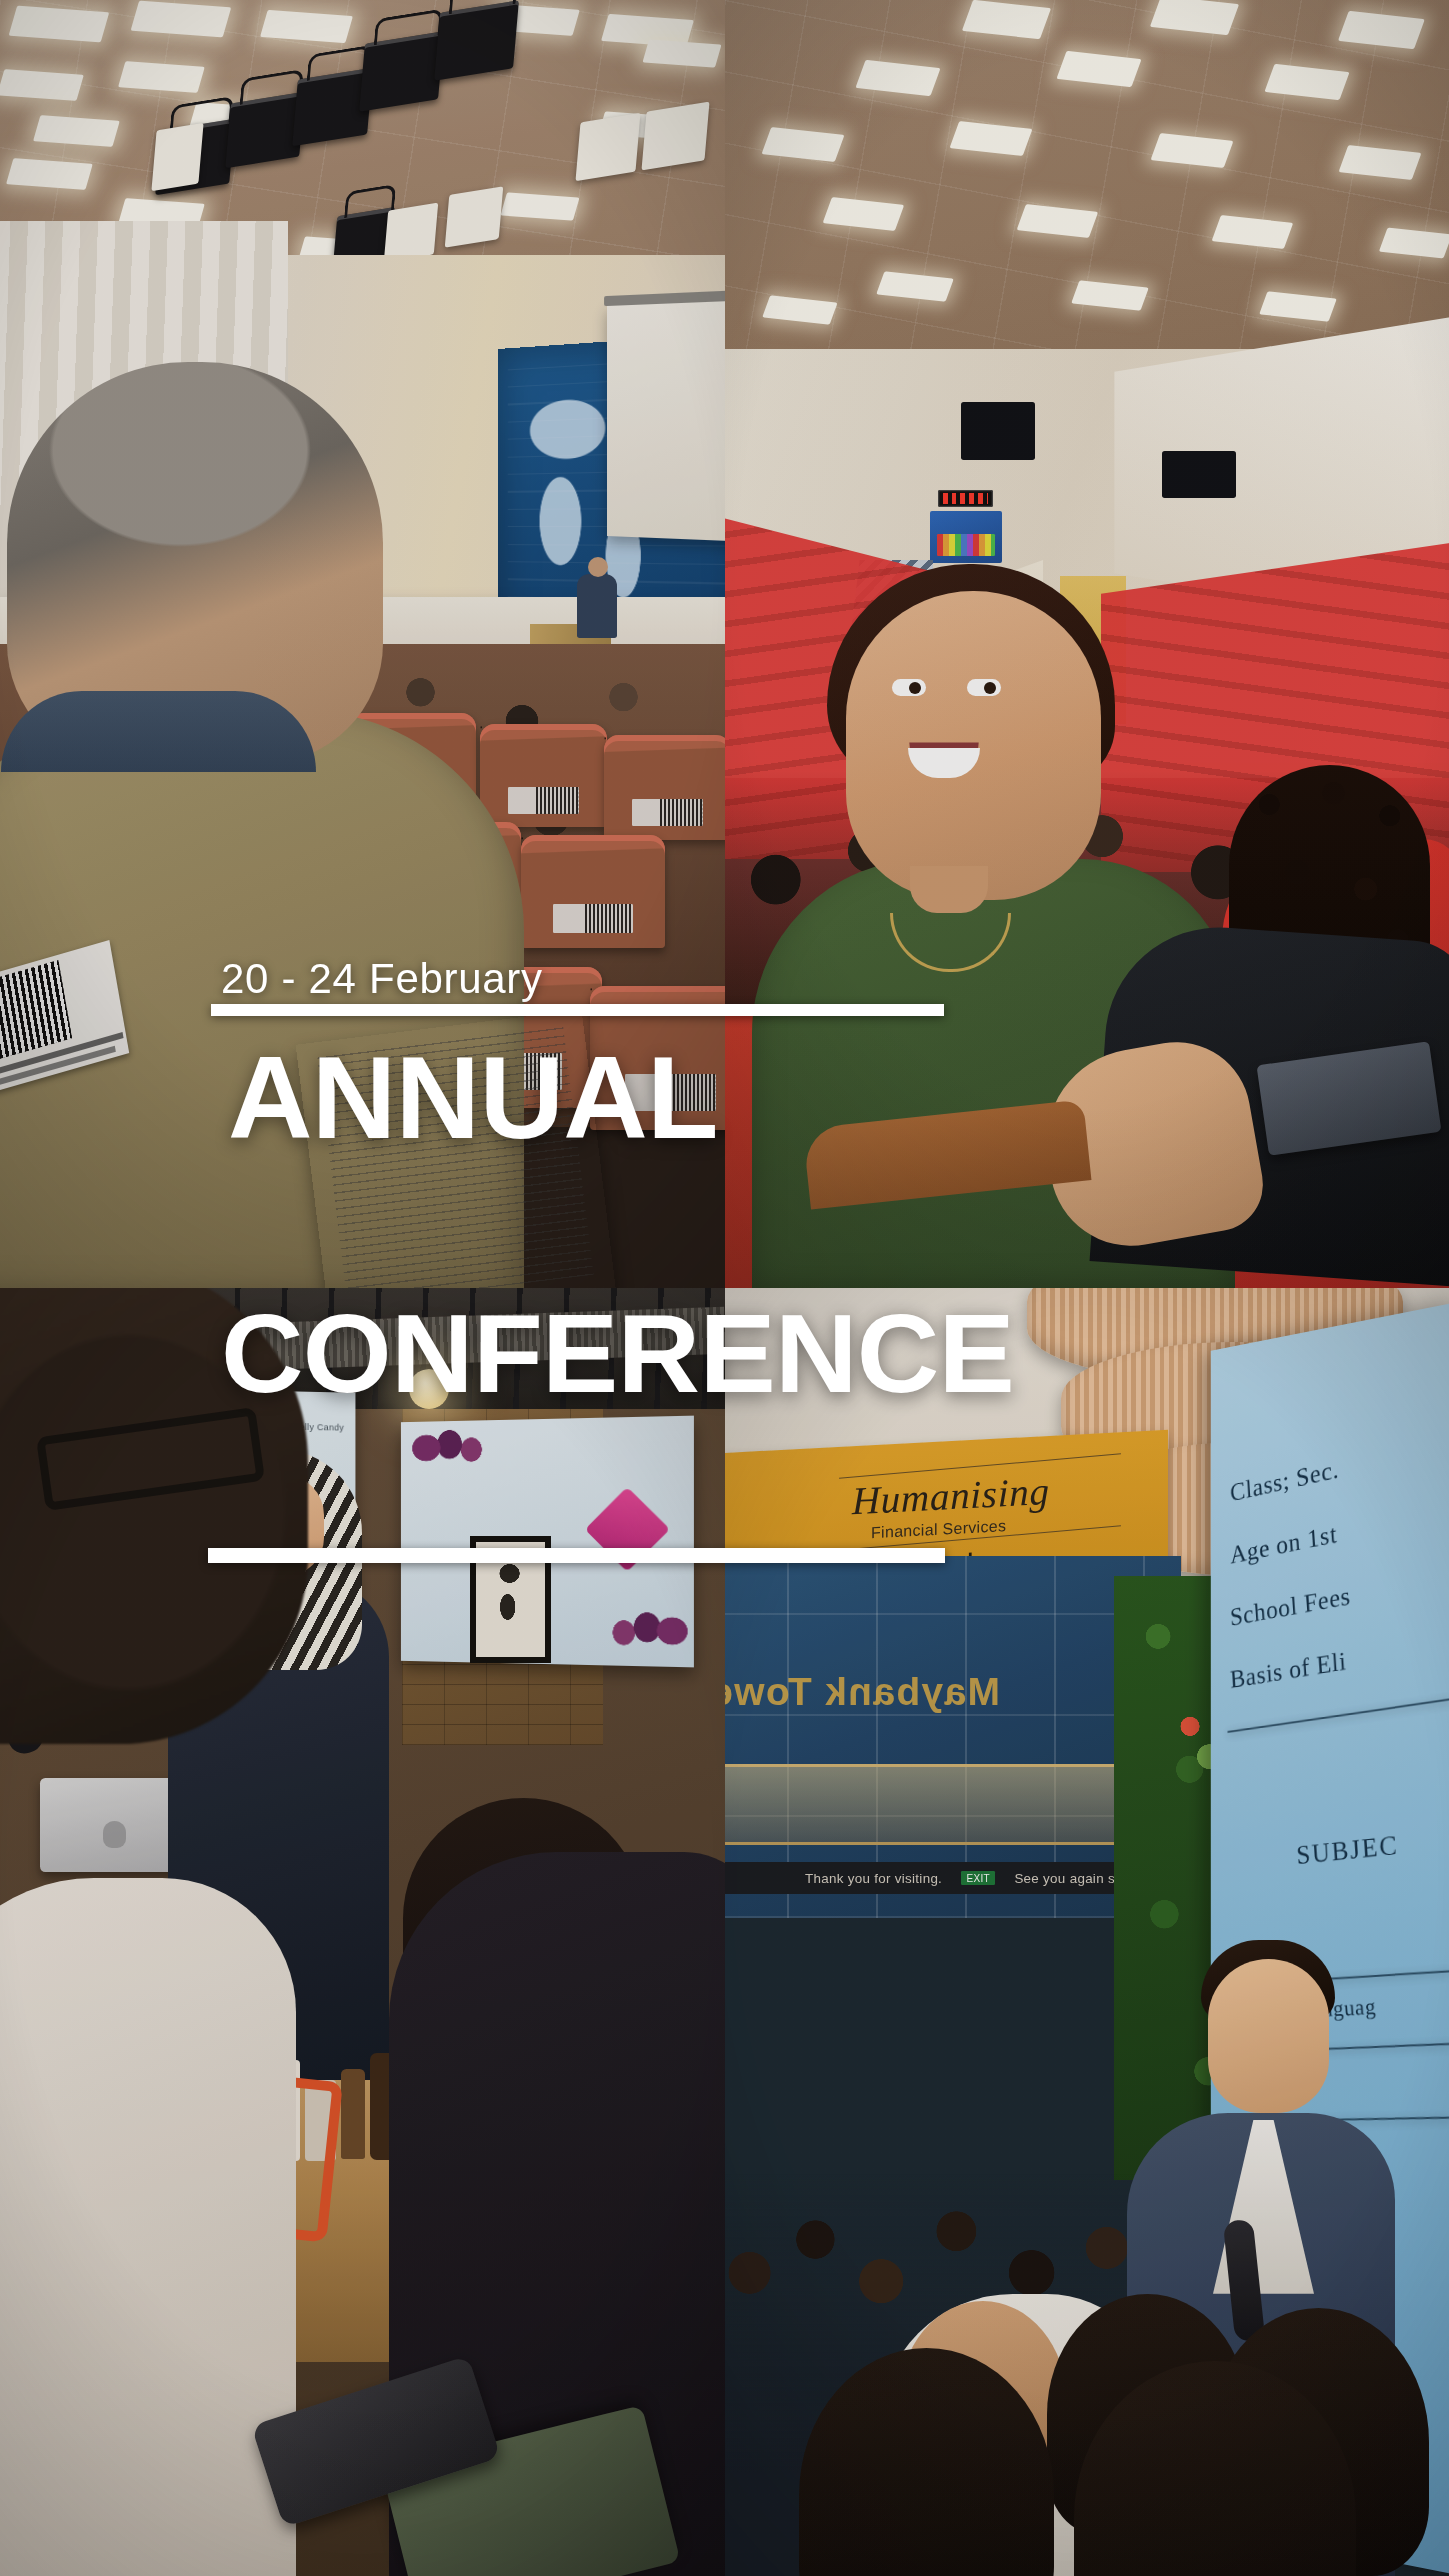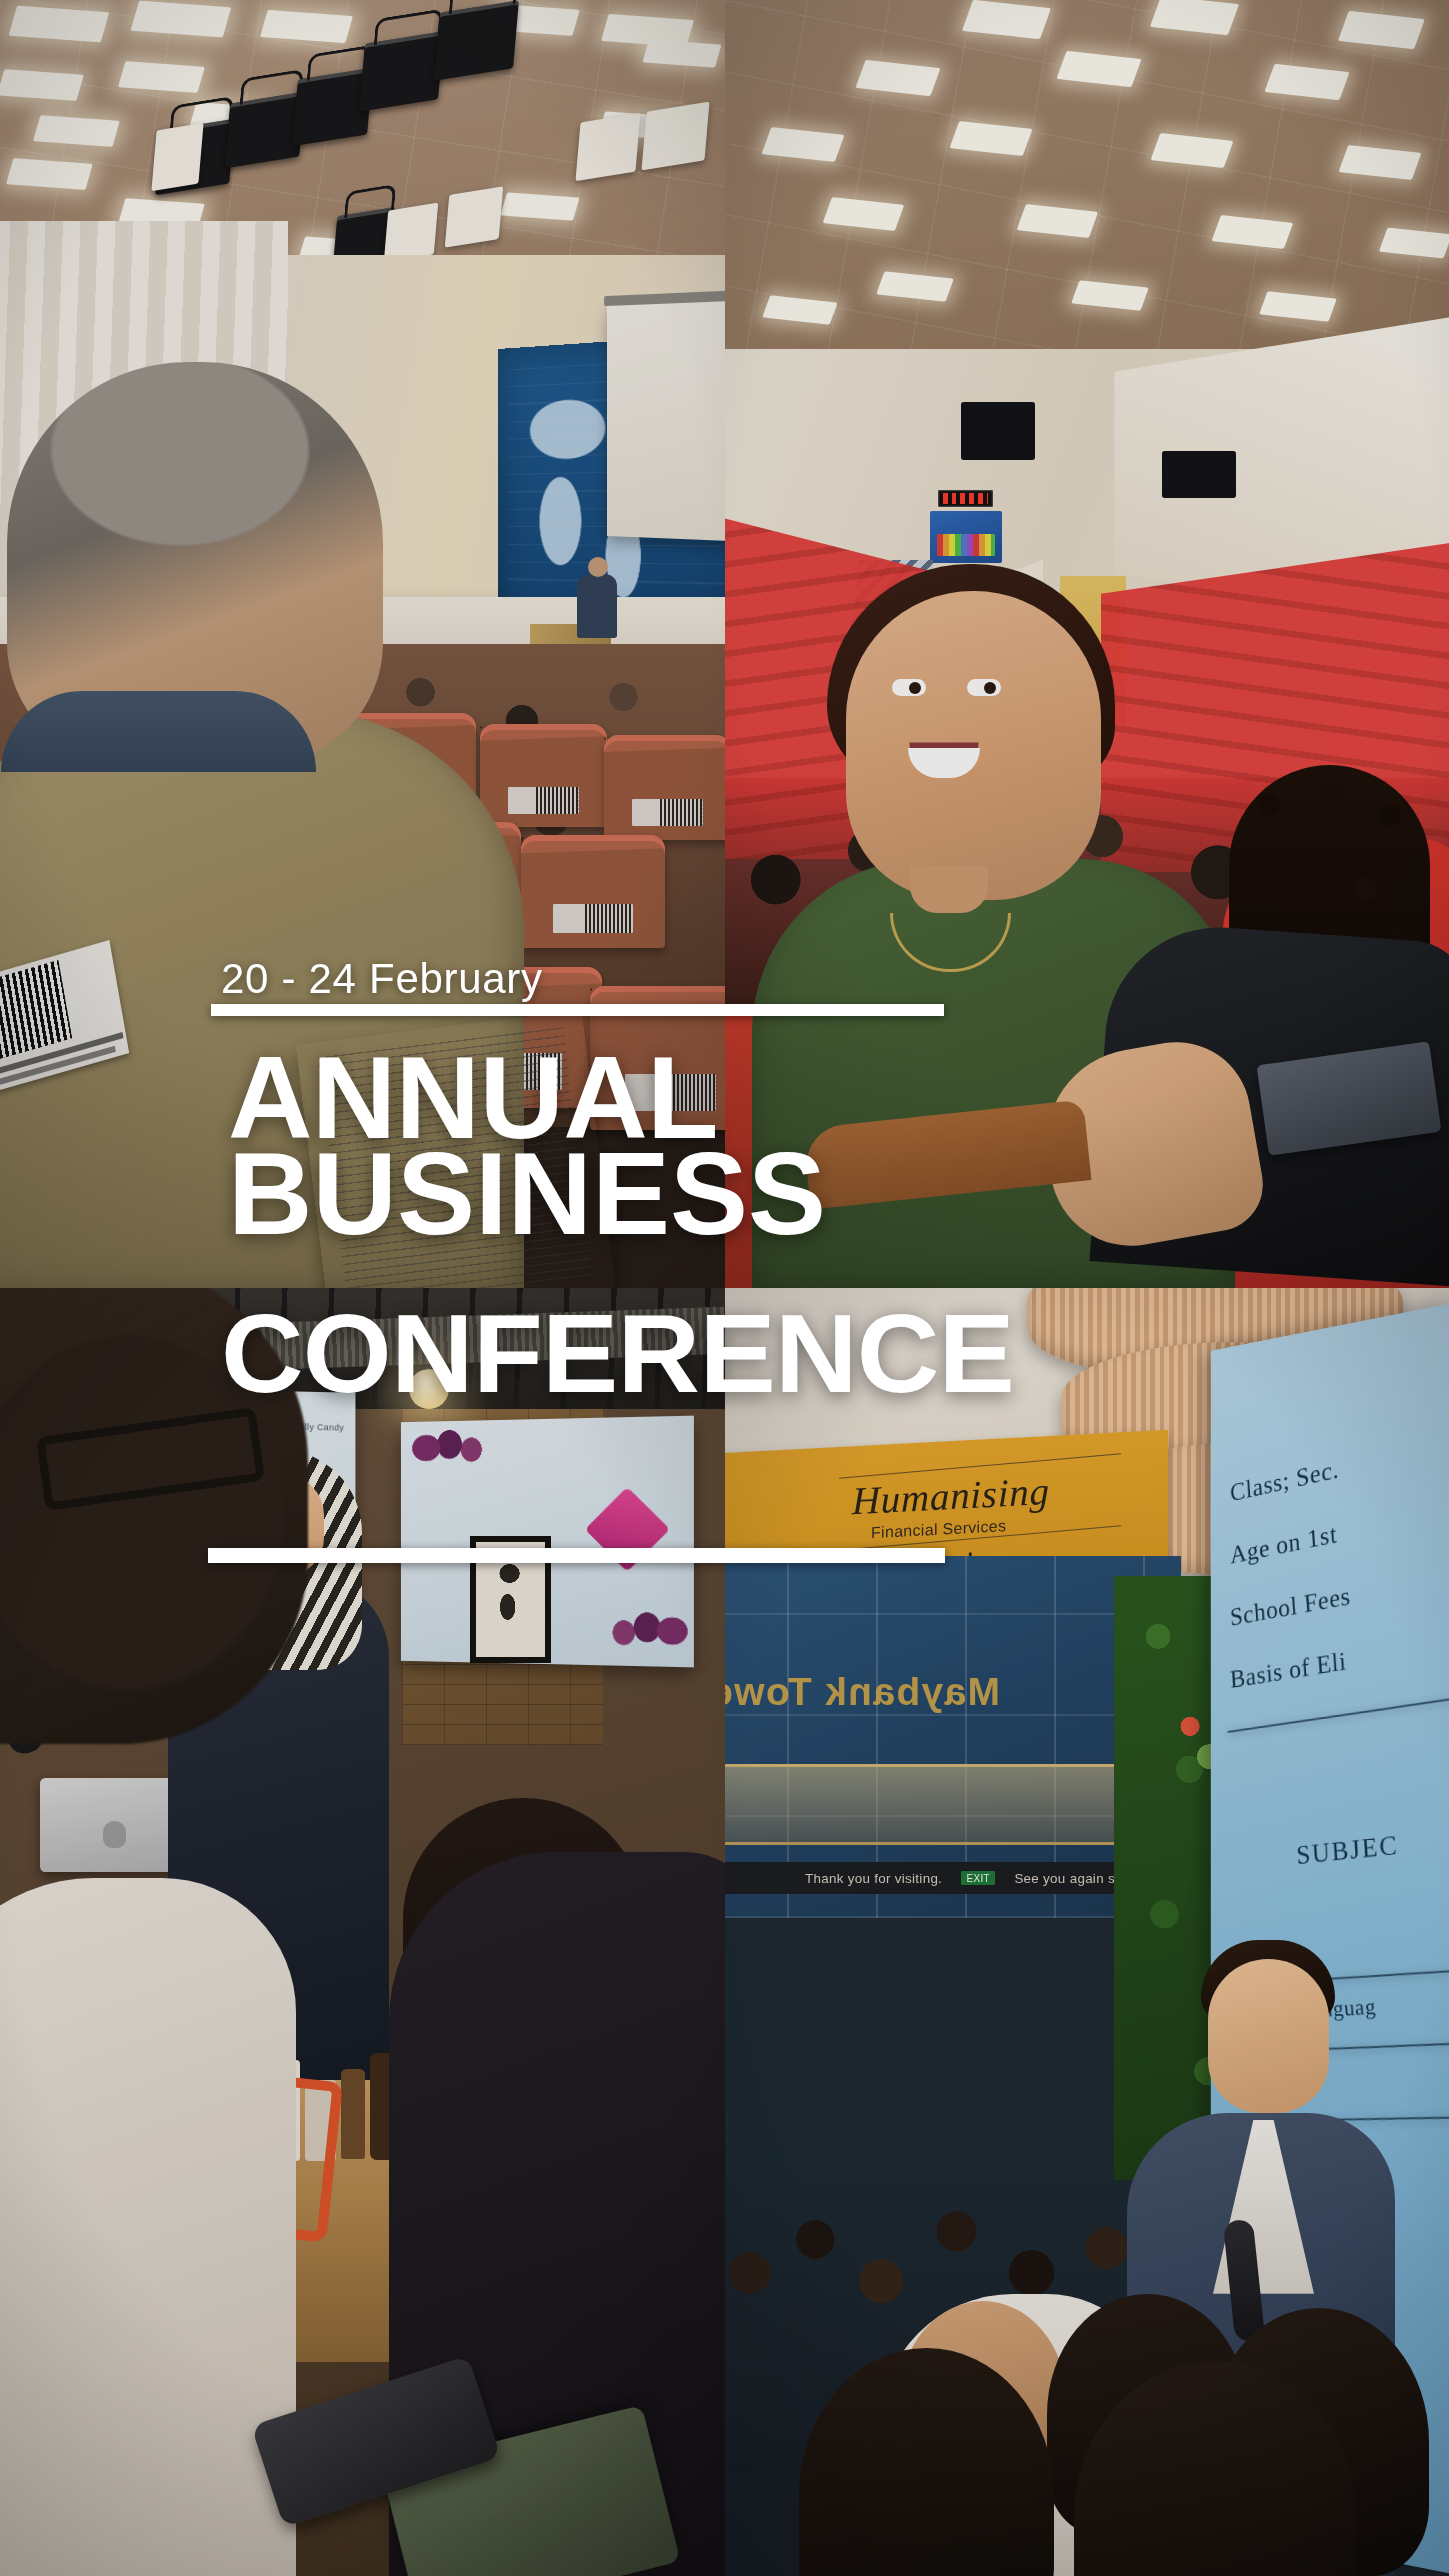--- a/index.html
+++ b/index.html
@@ -1068,21 +1068,20 @@
 
   </div>
 
   <div class="overlay">
 
     <div class="date">20 - 24 February</div>
 
     <div class="rule top"></div>
 
     <div class="title t-annual">ANNUAL</div>
-    <div class="title t-business">BUSINESS</div>
     <div class="title t-conference">CONFERENCE</div>
 
 
     <div class="rule bottom"></div>
   </div>
 
 </div>
 
 
 </body></html>

